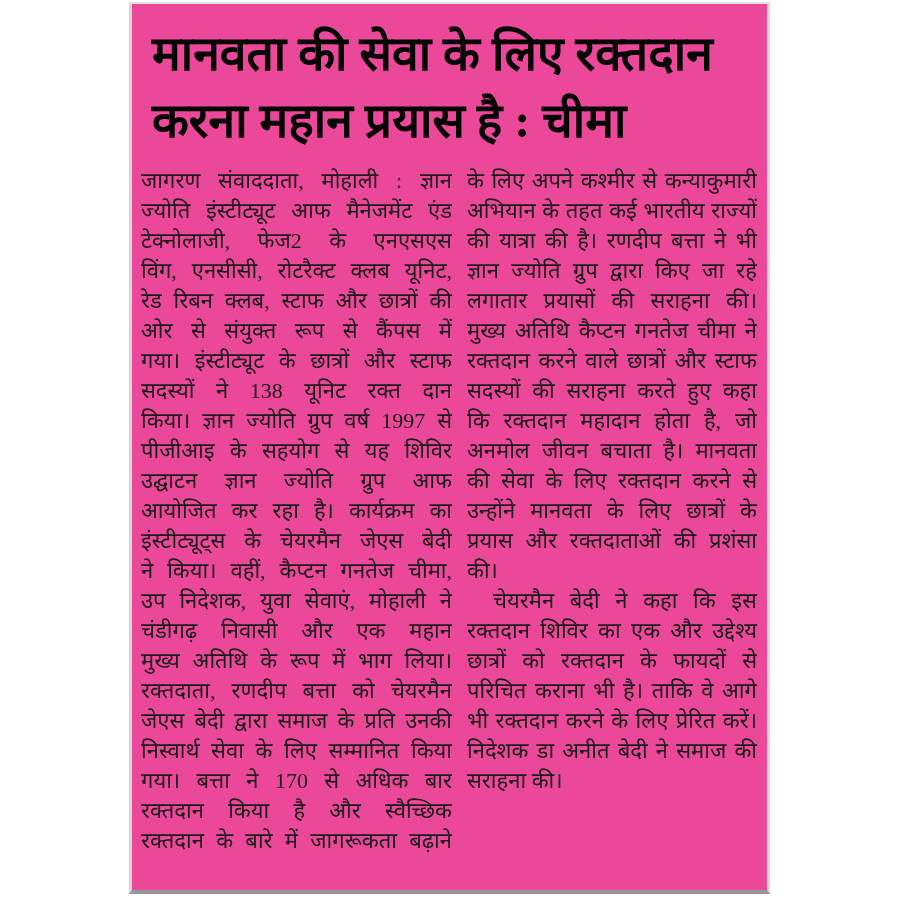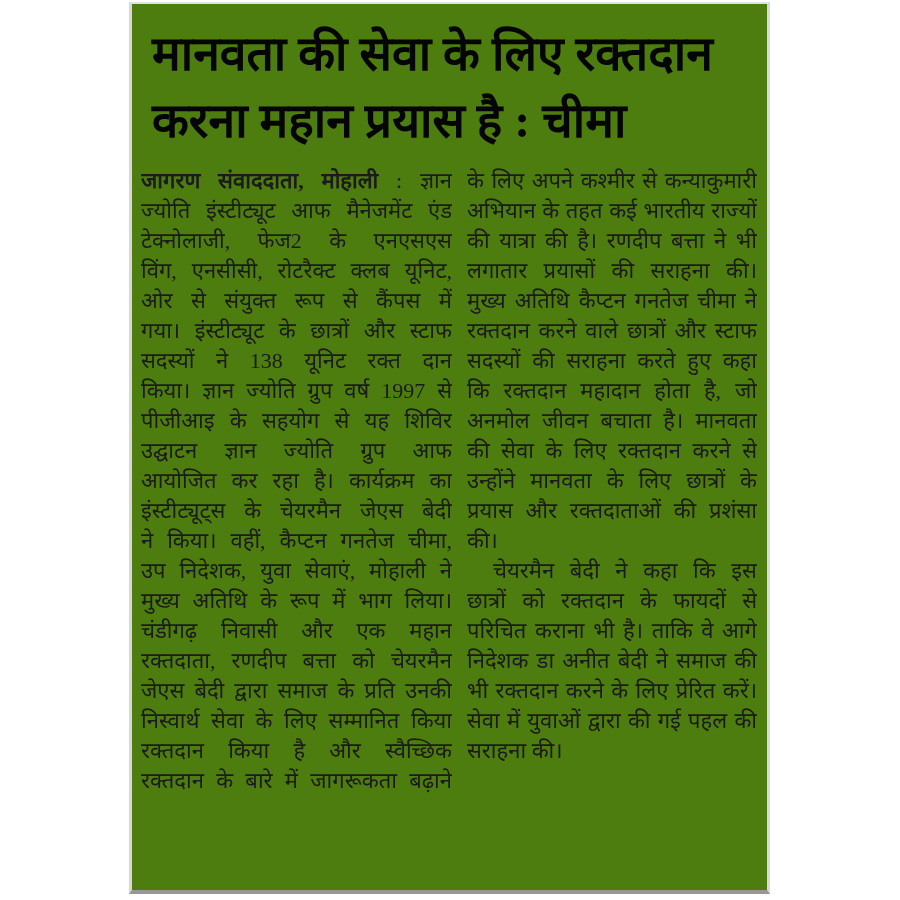--- a/index.html
+++ b/index.html
@@ -16,21 +16,21 @@
     width: 900px;
     height: 900px;
     background: #ffffff;
   }
   .clip {
     position: absolute;
     left: 129px;
     top: 2px;
     width: 635px;
     height: 886px;
-    background: #4d7c0f;
+    background: #ec4899;
     border-left: 3px solid #d8d8d8;
     border-right: 3px solid #d8d8d8;
     border-top: 2px solid #e2e2e2;
     border-bottom: 4px solid #979797;
     box-sizing: content-box;
   }
   .headline {
     margin: 0;
     padding: 16px 14px 0 20px;
     font-size: 48px;
@@ -63,73 +63,76 @@
     white-space: normal;
   }
   .line.end {
     text-align-last: left;
     -moz-text-align-last: left;
   }
   .line.indent {
     text-indent: 26px;
   }
   .line b {
-    font-weight: 700;
+    font-weight: 400;
   }
 </style>
 </head>
 <body>
 
 <div class="stage">
   <div class="clip">
     <h1 class="headline">
       <div class="h-line">मानवता की सेवा के लिए रक्तदान</div>
       <div class="h-line">करना महान प्रयास है : चीमा</div>
     </h1>
     <div class="body-cols">
       <div class="col col-left">
           <div class="line"><b>जागरण संवाददाता, मोहाली</b> : ज्ञान</div>
           <div class="line">ज्योति इंस्टीट्यूट आफ मैनेजमेंट एंड</div>
           <div class="line">टेक्नोलाजी, फेज2 के एनएसएस</div>
           <div class="line">विंग, एनसीसी, रोटरैक्ट क्लब यूनिट,</div>
+          <div class="line">रेड रिबन क्लब, स्टाफ और छात्रों की</div>
           <div class="line">ओर से संयुक्त रूप से कैंपस में</div>
           <div class="line">गया। इंस्टीट्यूट के छात्रों और स्टाफ</div>
           <div class="line">सदस्यों ने 138 यूनिट रक्त दान</div>
           <div class="line">किया। ज्ञान ज्योति ग्रुप वर्ष 1997 से</div>
           <div class="line">पीजीआइ के सहयोग से यह शिविर</div>
           <div class="line">उद्घाटन ज्ञान ज्योति ग्रुप आफ</div>
           <div class="line">आयोजित कर रहा है। कार्यक्रम का</div>
           <div class="line">इंस्टीट्यूट्स के चेयरमैन जेएस बेदी</div>
           <div class="line">ने किया। वहीं, कैप्टन गनतेज चीमा,</div>
           <div class="line">उप निदेशक, युवा सेवाएं, मोहाली ने</div>
+          <div class="line">चंडीगढ़ निवासी और एक महान</div>
           <div class="line">मुख्य अतिथि के रूप में भाग लिया।</div>
-          <div class="line">चंडीगढ़ निवासी और एक महान</div>
           <div class="line">रक्तदाता, रणदीप बत्ता को चेयरमैन</div>
           <div class="line">जेएस बेदी द्वारा समाज के प्रति उनकी</div>
           <div class="line">निस्वार्थ सेवा के लिए सम्मानित किया</div>
+          <div class="line">गया। बत्ता ने 170 से अधिक बार</div>
           <div class="line">रक्तदान किया है और स्वैच्छिक</div>
           <div class="line">रक्तदान के बारे में जागरूकता बढ़ाने</div>
         </div>
       <div class="col col-right">
           <div class="line">के लिए अपने कश्मीर से कन्याकुमारी</div>
           <div class="line">अभियान के तहत कई भारतीय राज्यों</div>
           <div class="line">की यात्रा की है। रणदीप बत्ता ने भी</div>
+          <div class="line">ज्ञान ज्योति ग्रुप द्वारा किए जा रहे</div>
           <div class="line">लगातार प्रयासों की सराहना की।</div>
           <div class="line">मुख्य अतिथि कैप्टन गनतेज चीमा ने</div>
           <div class="line">रक्तदान करने वाले छात्रों और स्टाफ</div>
           <div class="line">सदस्यों की सराहना करते हुए कहा</div>
           <div class="line">कि रक्तदान महादान होता है, जो</div>
           <div class="line">अनमोल जीवन बचाता है। मानवता</div>
           <div class="line">की सेवा के लिए रक्तदान करने से</div>
           <div class="line">उन्होंने मानवता के लिए छात्रों के</div>
           <div class="line">प्रयास और रक्तदाताओं की प्रशंसा</div>
           <div class="line end">की।</div>
           <div class="line indent">चेयरमैन बेदी ने कहा कि इस</div>
+          <div class="line">रक्तदान शिविर का एक और उद्देश्य</div>
           <div class="line">छात्रों को रक्तदान के फायदों से</div>
           <div class="line">परिचित कराना भी है। ताकि वे आगे</div>
+          <div class="line">भी रक्तदान करने के लिए प्रेरित करें।</div>
           <div class="line">निदेशक डा अनीत बेदी ने समाज की</div>
-          <div class="line">भी रक्तदान करने के लिए प्रेरित करें।</div>
-          <div class="line">सेवा में युवाओं द्वारा की गई पहल की</div>
           <div class="line end">सराहना की।</div>
         </div>
     </div>
   </div>
 </div>
 
 </body></html>

